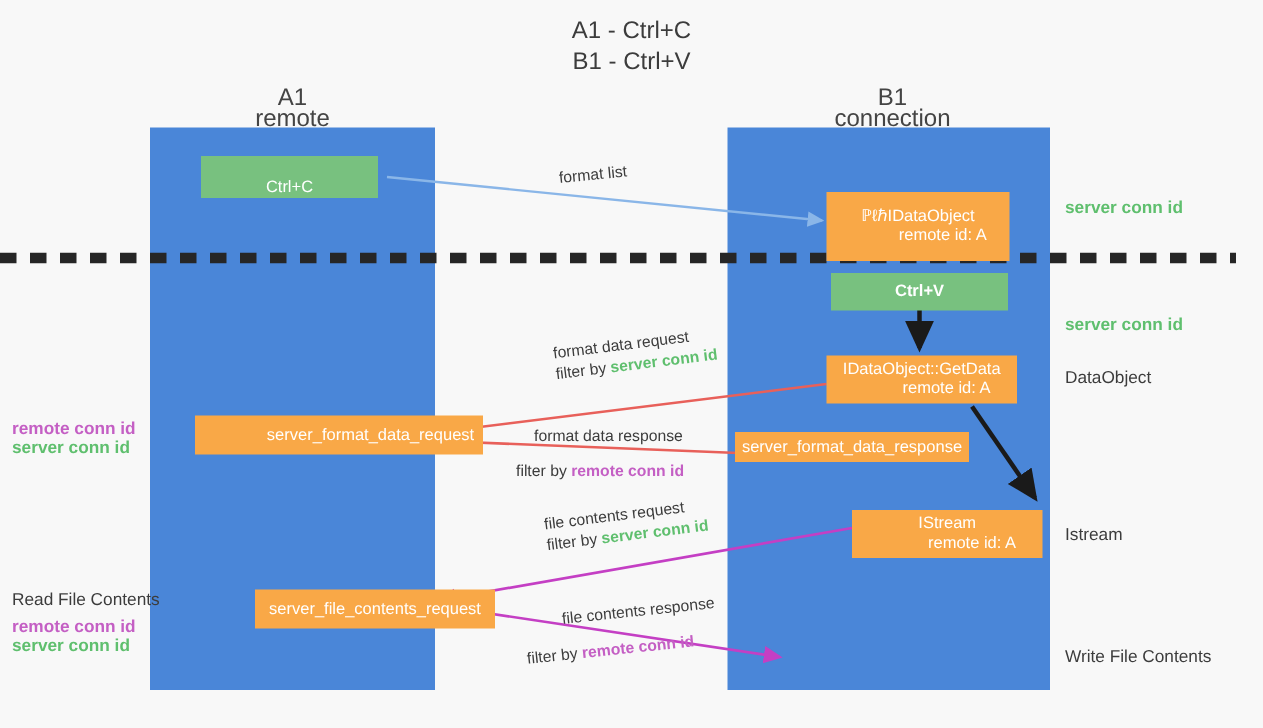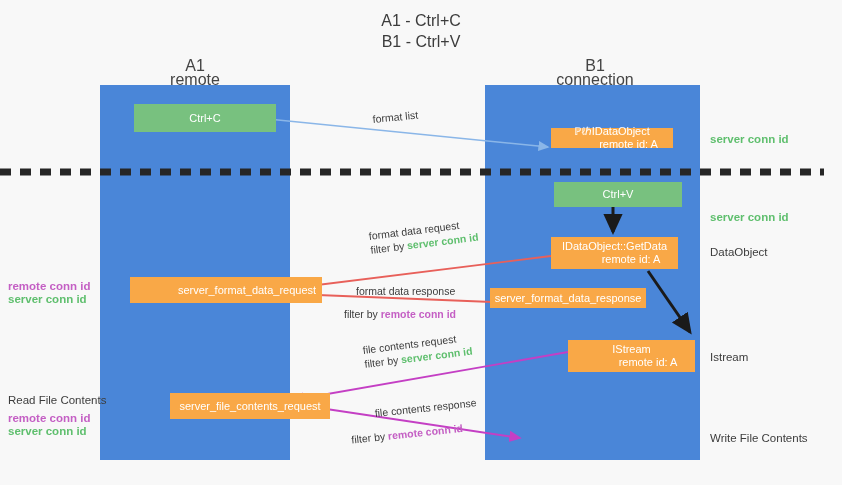--- a/index.html
+++ b/index.html
@@ -102,38 +102,38 @@
 
     <line x1="551" y1="256" x2="293" y2="288" stroke="#e8605a" stroke-width="1.8" marker-end="url(#ah-red)"></line>
 
     <line x1="492" y1="302" x2="293" y2="294" stroke="#e8605a" stroke-width="1.8" marker-end="url(#ah-red)"></line>
 
     <line x1="568" y1="352" x2="293" y2="400" stroke="#c43fc4" stroke-width="1.8" marker-end="url(#ah-mag)"></line>
 
     <line x1="293" y1="404" x2="520" y2="438" stroke="#c43fc4" stroke-width="1.8" marker-end="url(#ah-mag)"></line>
   </svg>
 
-  <div class="box green" style="left:134px;top:104px;width:142px;height:28px;">
+  <div class="box green" style="left:134px;top:104px;width:118px;height:28px;justify-content:flex-end;">
     <div>Ctrl+C</div>
   </div>
 
   <div class="box orange" style="left:130px;top:277px;width:192px;height:26px;padding-left:42px;">
     <div>server_format_data_request</div>
   </div>
 
   <div class="box orange" style="left:130px;top:393px;width:160px;height:26px;margin-left:40px;">
     <div>server_file_contents_request</div>
   </div>
 
-  <div class="box orange" style="left:551px;top:128px;width:122px;height:20px;">
+  <div class="box orange" style="left:551px;top:128px;width:122px;height:46px;">
     <div>ℙℓℏIDataObject</div>
     <div class="l2">remote id: A</div>
   </div>
 
-  <div class="box green" style="left:554px;top:182px;width:128px;height:25px;">
+  <div class="box green" style="left:554px;top:182px;width:118px;height:25px;font-weight:bold;">
     <div>Ctrl+V</div>
   </div>
 
   <div class="box orange" style="left:551px;top:237px;width:127px;height:32px;">
     <div>IDataObject::GetData</div>
     <div class="l2">remote id: A</div>
   </div>
 
   <div class="box orange" style="left:490px;top:288px;width:156px;height:20px;">
     <div>server_format_data_response</div>

